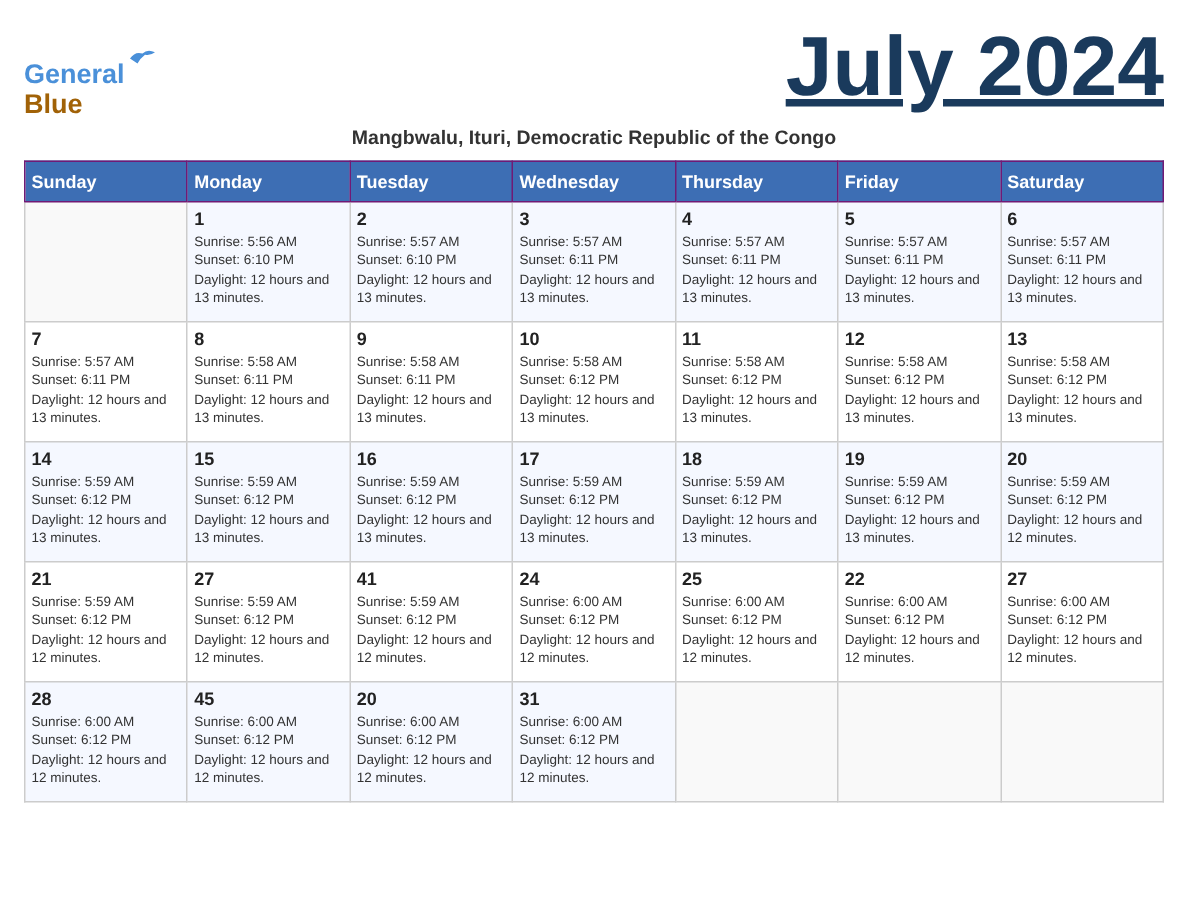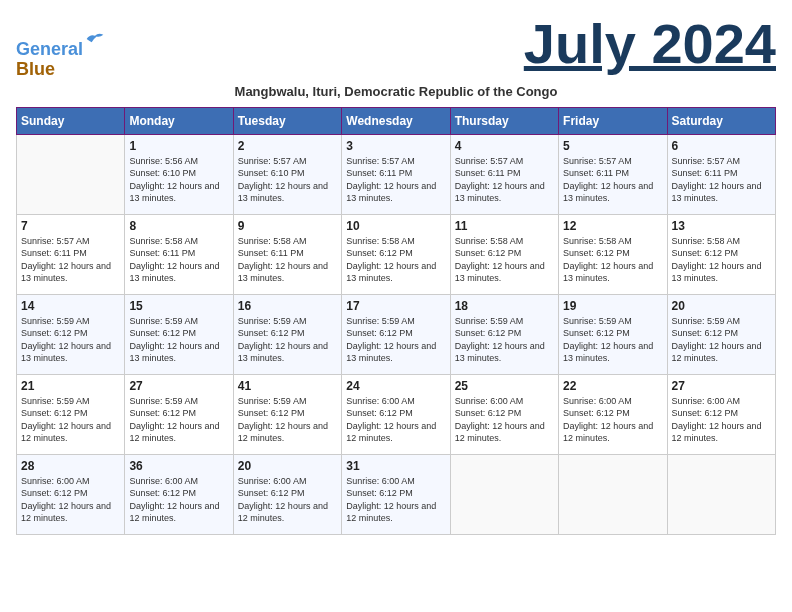--- a/index.html
+++ b/index.html
@@ -301,21 +301,21 @@
         </td>
       </tr>
       <tr>
         <td>
           <span class="day-number">28</span>
           <span class="day-info">Sunrise: 6:00 AM</span><br>
           <span class="day-info">Sunset: 6:12 PM</span><br>
           <span class="day-info">Daylight: 12 hours and 12 minutes.</span>
         </td>
         <td>
-          <span class="day-number">36</span>
+          <span class="day-number">45</span>
           <span class="day-info">Sunrise: 6:00 AM</span><br>
           <span class="day-info">Sunset: 6:12 PM</span><br>
           <span class="day-info">Daylight: 12 hours and 12 minutes.</span>
         </td>
         <td>
           <span class="day-number">20</span>
           <span class="day-info">Sunrise: 6:00 AM</span><br>
           <span class="day-info">Sunset: 6:12 PM</span><br>
           <span class="day-info">Daylight: 12 hours and 12 minutes.</span>
         </td>

